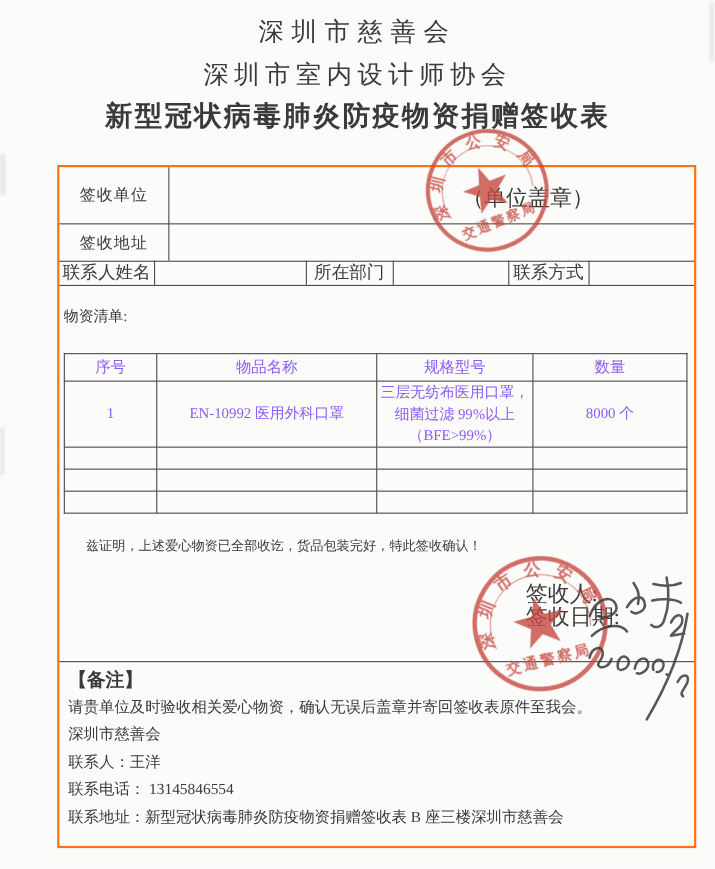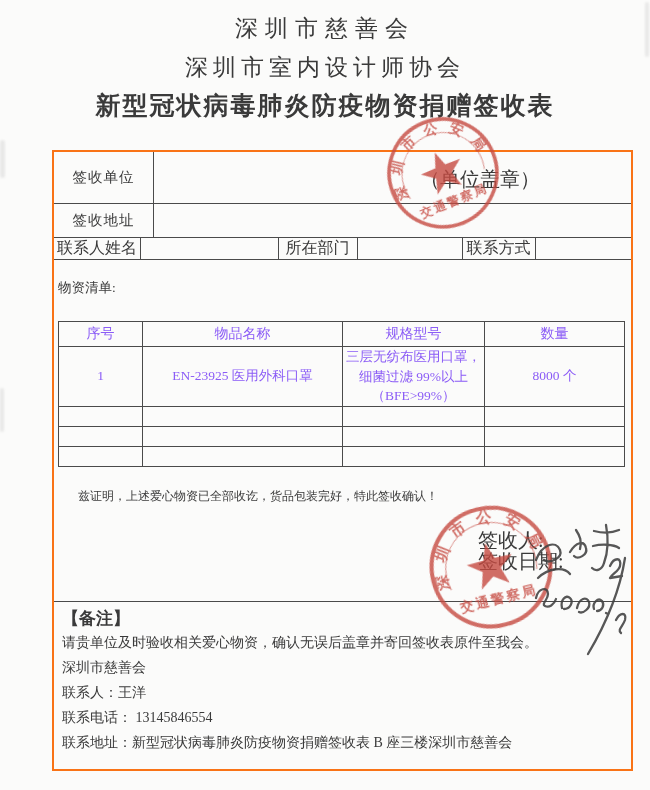--- a/index.html
+++ b/index.html
@@ -93,21 +93,21 @@
         </colgroup>
       <tbody>
           <tr class="head">
         <td>序号</td>
         <td>物品名称</td>
         <td>规格型号</td>
         <td>数量</td>
       </tr>
       <tr class="item">
         <td>1</td>
-        <td>EN-23925 医用外科口罩</td>
+        <td>EN-10992 医用外科口罩</td>
         <td class="spec">三层无纺布医用口罩，细菌过滤 99%以上（BFE&gt;99%）</td>
         <td>8000 个</td>
       </tr>
       <tr class="empty">
         <td></td>
             <td></td>
             <td></td>
             <td></td>
       </tr>
       <tr class="empty">

